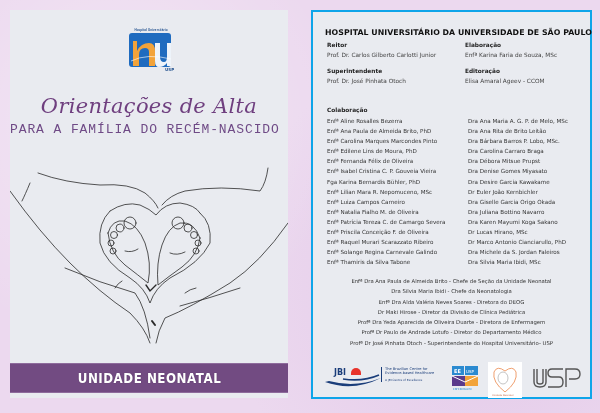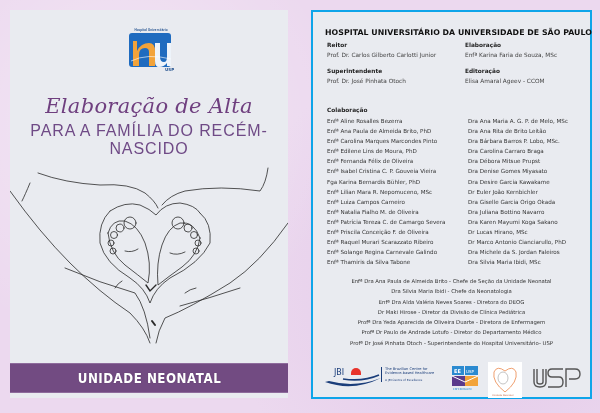--- a/index.html
+++ b/index.html
@@ -24,22 +24,22 @@
     position: absolute; left: 0; top: 0; width: 48px; text-align: center;
     font-size: 3px; font-weight: bold; color: #1f4e8c; letter-spacing: 0.1px;
   }
   .logo-hu svg { position: absolute; left: 0; top: 5px; }
   .title {
     position: absolute; left: 0; top: 84px; width: 278px; text-align: center;
     font-family: "DejaVu Serif", serif; font-style: italic;
     font-size: 21px; color: #6f3f7f; letter-spacing: 0.3px;
   }
   .subtitle {
-    position: absolute; left: 0; top: 112px; width: 278px; text-align: center;
-    font-family: Liberation Sans, sans-serif; font-size: 16px; color: #6f4a86;
+    position: absolute; left: 0; top: 112px; width: 278px; 
+    font-family: Liberation Mono, monospace; font-size: 13px; color: #6f4a86;
     letter-spacing: 0.9px;
   }
   .illustration { position: absolute; left: 0; top: 133px; width: 278px; height: 210px; }
   .unit-banner {
     position: absolute; left: 0; top: 353px; width: 278px; height: 30px;
     background: #724b82; border-top: 1px solid #8e6b9c; border-bottom: 1px solid #8e6b9c;
     display: flex; align-items: center; justify-content: center;
   }
   .unit-banner span {
     font-family: "DejaVu Sans", sans-serif; font-weight: bold; font-size: 14.5px;
@@ -61,21 +61,21 @@
   .role .val { color: #444; display: block; }
   .collab-label { position: absolute; left: 14px; top: 95px; font-size: 5.8px; font-weight: bold; color: #222; }
   .collab-col { position: absolute; top: 104px; list-style: none; }
   .collab-col li { font-size: 5.6px; line-height: 10.1px; color: #333; white-space: nowrap; }
   .heads {
     position: absolute; left: 0; top: 264px; width: 277px; list-style: none; text-align: center;
   }
   .heads li { font-size: 5.3px; line-height: 10.3px; color: #333; white-space: nowrap; }
   .logos { position: absolute; left: 0; top: 346px; width: 277px; height: 40px; }
   .jbi { position: absolute; left: 10px; top: 8px; width: 52px; height: 22px; }
-  .jbi-text { position: absolute; left: 11px; top: 2px; font-size: 8px; font-weight: normal; color: #1a3d7a; }
+  .jbi-text { position: absolute; left: 11px; top: 2px; font-size: 8px; font-weight: bold; color: #1a3d7a; }
   .jbi-dot { position: absolute; left: 28px; top: 2px; width: 10px; height: 7px; border-radius: 7px 7px 0 0; background: #e8332b; }
   .jbi svg { position: absolute; left: 0; top: 0; }
   .brazil {
     position: absolute; left: 68px; top: 9px; border-left: 1px solid #1a3d7a; padding-left: 3px;
     font-size: 3.6px; line-height: 4.4px; color: #1a3d7a;
   }
   .brazil .small { font-size: 2.9px; margin-top: 2px; display: block; }
   .ee { position: absolute; left: 139px; top: 8px; width: 26px; height: 24px; }
   .heart-logo { position: absolute; left: 175px; top: 4px; width: 34px; height: 36px; background: #fff; }
   .usp-logo { position: absolute; left: 219px; top: 9px; width: 50px; height: 22px; }
@@ -88,21 +88,21 @@
     <div class="tagline">Hospital Universitário</div>
     <svg width="48" height="38" viewBox="0 0 48 38">
       <rect x="2" y="0" width="42" height="34" rx="3" fill="#1f6bbf"></rect>
       <path d="M6 33 V8 H10 V18 Q14 10 22 10 Q28 10 28 18 V33 H22 V19 Q22 15 18 15 Q12 15 12 22 V33 Z" fill="#f2a33a"></path>
       <path d="M28 10 H33 V24 Q33 29 37 29 Q40 29 40 24 V10 H44 V33 H40 V30 Q37 34 32 34 Q28 34 28 28 Z" fill="#ffffff" opacity="0.92"></path>
       <path d="M4 28 Q20 20 44 26" stroke="#ffffff" stroke-width="1" fill="none" opacity="0.6"></path>
       <text x="38" y="37.5" font-size="4" font-weight="bold" fill="#1f4e8c" font-family="DejaVu Sans, sans-serif">USP</text>
     </svg>
   </div>
 
-  <div class="title">Elaboração de Alta</div>
+  <div class="title">Orientações de Alta</div>
   <div class="subtitle">PARA A FAMÍLIA DO RECÉM-NASCIDO</div>
 
   <svg class="illustration" viewBox="0 0 278 210">
     <g fill="none" stroke="#2a2a2a" stroke-width="0.8" stroke-linecap="round">
 
       <path d="M0 48 Q30 90 60 120 Q90 150 120 170 Q135 185 140 200"></path>
       <path d="M28 30 Q55 40 90 42 Q120 40 135 50 Q145 58 148 65"></path>
       <path d="M20 40 Q15 52 12 58"></path>
       <path d="M55 125 Q90 140 125 150 Q136 165 140 195"></path>
 

